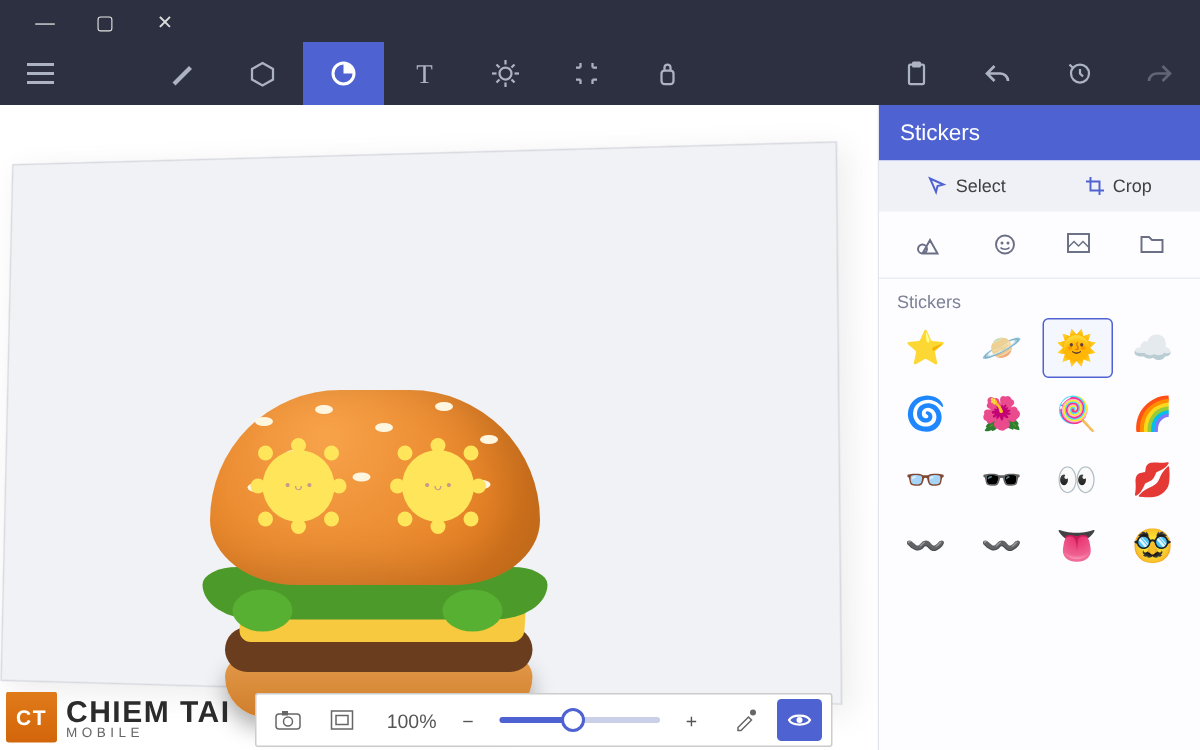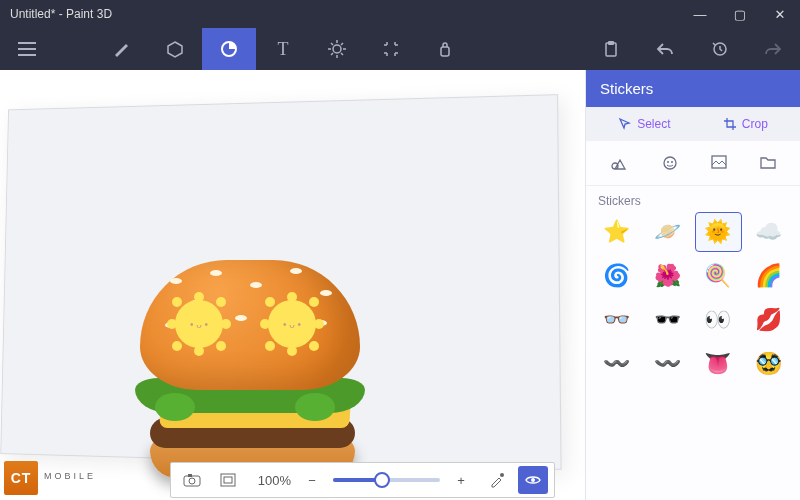--- a/index.html
+++ b/index.html
@@ -34,39 +34,38 @@
   .bottombar { position: absolute; left: 170px; bottom: 2px; height: 36px; width: 385px; background: #fff; border: 1px solid #ccc; border-radius: 2px; display: flex; align-items: center; padding: 0 6px; gap: 6px; font-size: 13px; color: #555; }
   .bbtn { width: 30px; height: 28px; display: flex; align-items: center; justify-content: center; border: 1px solid transparent; border-radius: 3px; }
   .bbtn.blue { background: #4e62d1; color: #fff; }
   .slider { flex:1; position:relative; height: 20px; display:flex; align-items:center; }
   .slider .track { height:4px; width:100%; background:#c9d0e8; border-radius:2px; }
   .slider .fill { position:absolute; height:4px; background:#4e62d1; border-radius:2px; left:0; width:46%; }
   .slider .thumb { position:absolute; left:46%; width:16px;height:16px;border:2px solid #4e62d1; background:#fff; border-radius:50%; transform:translateX(-50%); }
 
   .sidepanel { width: 215px; background: #fdfdff; border-left: 1px solid #e3e5ec; display: flex; flex-direction: column; }
   .sp-head { background: #4e62d1; color: #fff; font-size: 15px; font-weight: 500; padding: 10px 14px; }
-  .sp-tools { background: #f0f1f7; display: flex; justify-content: space-around; padding: 10px 6px; font-size: 12px; color: #8b5cf6; }
+  .sp-tools { background: #f0f1f7; display: flex; justify-content: space-around; padding: 10px 6px; font-size: 12px; color: #404040; }
   .sp-tool { display: flex; align-items: center; gap: 5px; }
   .sp-cats { display: flex; justify-content: space-around; padding: 14px 8px; border-bottom: 1px solid #eceef6; color: #6a6f85; font-size: 16px; }
   .sp-label { font-size: 12px; color: #7d8196; padding: 8px 12px 4px; }
   .grid { display: grid; grid-template-columns: repeat(4,1fr); gap: 4px; padding: 0 8px 10px; }
   .stk { height: 40px; border: 1px solid transparent; display: flex; align-items: center; justify-content: center; font-size: 22px; border-radius: 4px; }
   .stk.sel { border-color: #4e62d1; background: #f5f7ff; }
 
   .watermark { position: absolute; bottom: 5px; left: 4px; display: flex; align-items: center; gap: 6px; font-weight: 700; color: #2b2b2b; font-size: 20px; letter-spacing: 1px; }
   .watermark .logo { width: 34px; height: 34px; background: linear-gradient(#e07b1a,#d3650a); color:#fff; display:flex; align-items:center; justify-content:center; font-size:14px; border-radius:2px; }
   .watermark .sub { font-size:9px; font-weight:400; letter-spacing:3px; color:#666; display:block; margin-top:-4px; }
 
   svg { display:block; }
 </style>
 </head>
 <body>
 
 <div class="titlebar">
-  <span class="title">Untitled* - Paint 3D</span>
   <div class="winbtn">—</div>
   <div class="winbtn">▢</div>
   <div class="winbtn">✕</div>
 </div>
 
 <div class="toolbar">
   <div class="tbtn">
       <svg width="18" height="14">
         <path d="M0 1h18M0 7h18M0 13h18" stroke="#aeb3c4" stroke-width="2"></path>
       </svg>
@@ -285,15 +284,16 @@
         <div class="stk">〰️</div>
         <div class="stk">👅</div>
         <div class="stk">🥸</div>
       </div>
   </div>
 </div>
 
 <div class="watermark">
   <div class="logo">CT</div>
   <div>
+    <span>CHIEM TAI</span>
     <span class="sub">MOBILE</span>
   </div>
 </div>
 
 </body></html>

